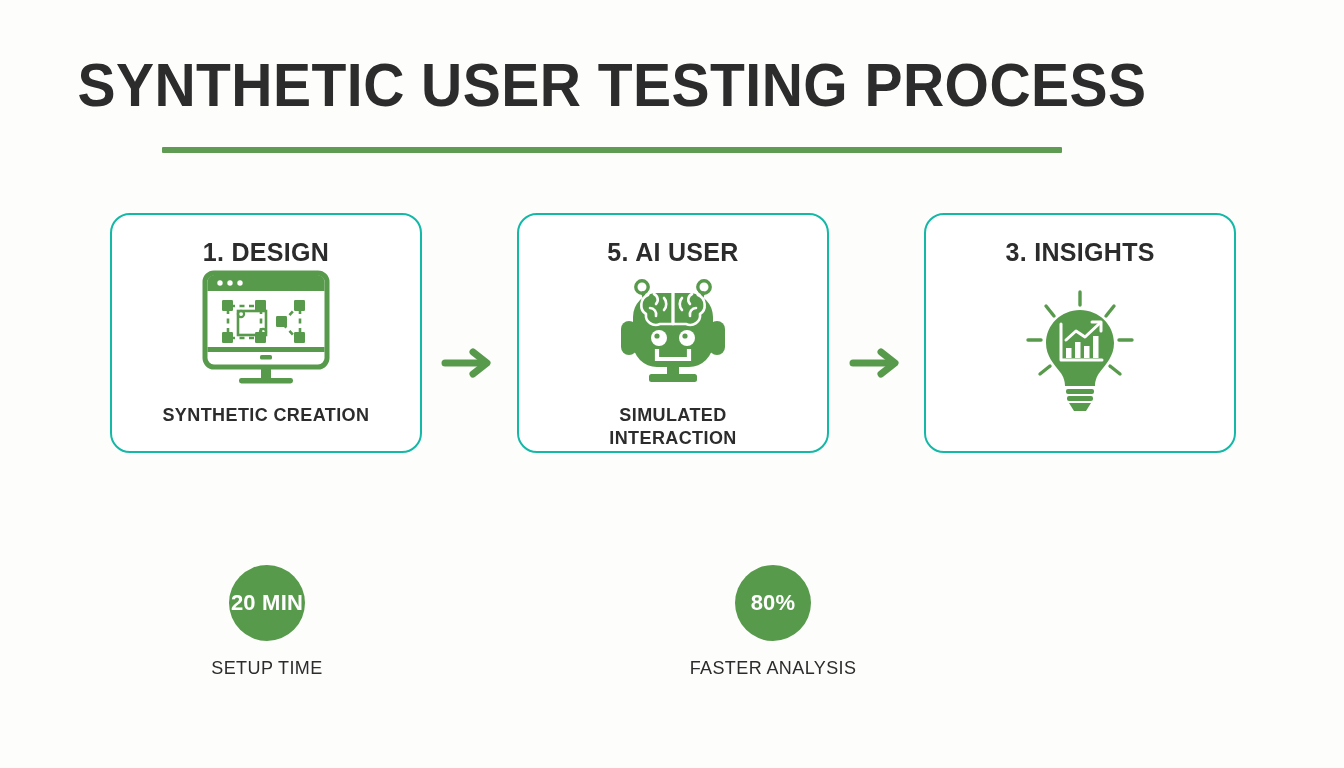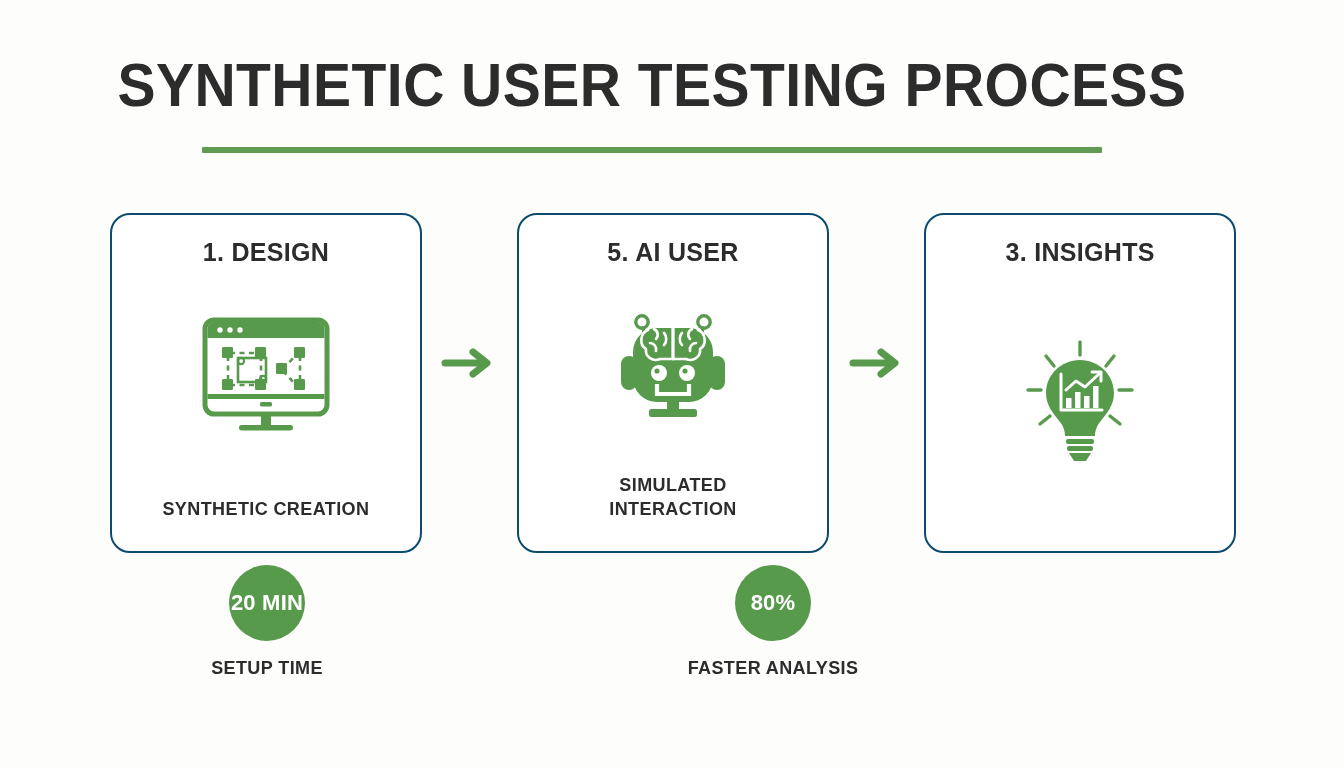--- a/index.html
+++ b/index.html
@@ -22,21 +22,20 @@
     box-sizing: border-box;
   }
 
   
   .header {
     position: absolute;
     top: 52px;
     left: 0;
     width: 1224px;
     text-align: center;
-    padding-left: 40px;
   }
   .title {
     font-size: 62px;
     font-weight: 700;
     letter-spacing: 0.5px;
     color: #2c2c2c;
     line-height: 1.05;
     margin: 0;
     transform: scaleX(0.92);
     transform-origin: center;
@@ -55,22 +54,22 @@
     position: absolute;
     top: 213px;
     left: 110px;
     width: 1126px;
     height: 300px;
     display: flex;
     align-items: stretch;
   }
   .card {
     width: 314px;
-    height: 340px;
-    border: 2px solid #0c4a6e;
+    height: 240px;
+    border: 2px solid #14b8a6;
     border-radius: 20px;
     box-sizing: border-box;
     background: #ffffff;
     display: flex;
     flex-direction: column;
     align-items: center;
     padding: 24px 14px 12px 14px;
     position: relative;
   }
   .card-title {
@@ -141,21 +140,21 @@
     color: #ffffff;
     font-size: 22px;
     font-weight: 700;
     letter-spacing: 0.2px;
     white-space: nowrap;
     line-height: 1;
   }
   .stat-label {
     margin-top: 17px;
     font-size: 18px;
-    font-weight: 700;
+    font-weight: 400;
     color: #2c2c2c;
     letter-spacing: 0.4px;
     white-space: nowrap;
   }
 </style>
 </head>
 <body>
 
 <div class="slide">
 

